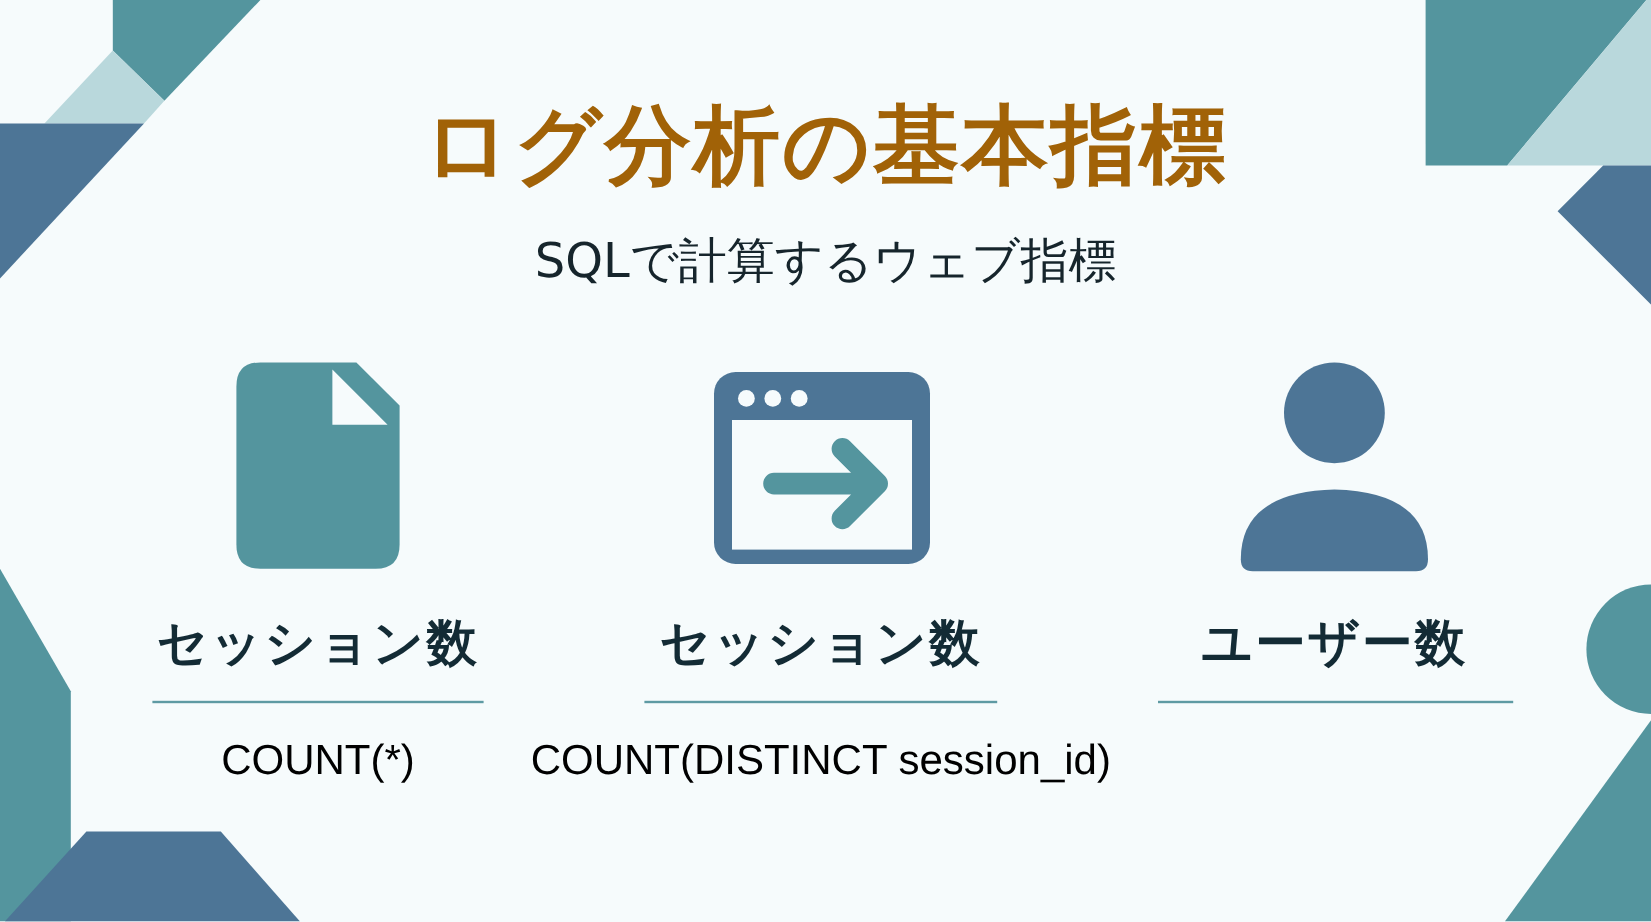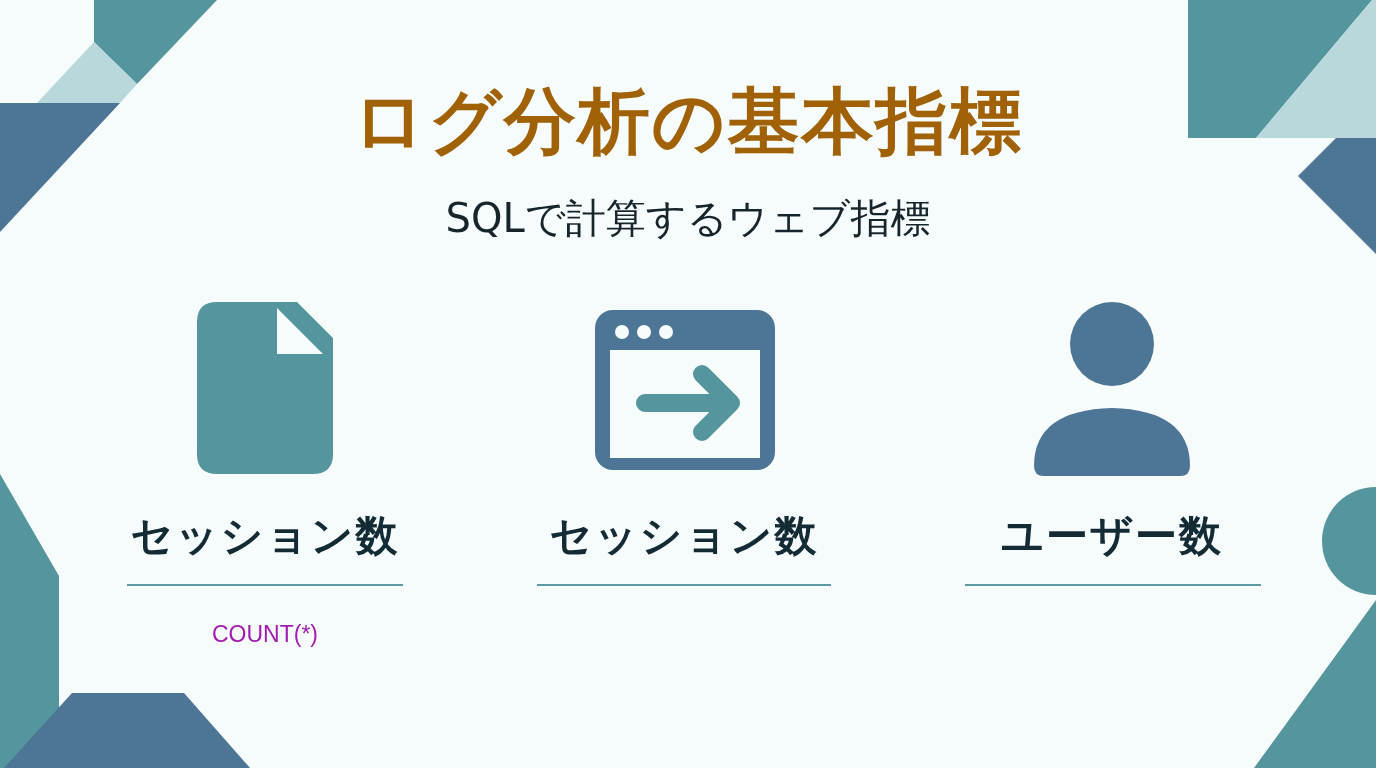--- a/index.html
+++ b/index.html
@@ -76,22 +76,22 @@
       height: 2px;
       background: #5e9aa3;
     }
     .card .formula {
       position: absolute;
       left: -60px;
       width: 520px;
       top: 318px;
       text-align: center;
       font-family: "Liberation Sans", "DejaVu Sans", sans-serif;
-      font-size: 23px;
-      color: #a21caf;
+      font-size: 35px;
+      color: #000000;
       line-height: 40px;
     }
   </style>
 </head>
 <body>
 
 <svg class="deco" viewBox="0 0 1376 768" xmlns="http://www.w3.org/2000/svg">
 
   <polygon points="94,0 217,0 137,84 94,42" fill="#54959e"></polygon>
   <polygon points="94,42 137,84 120,103 37,103" fill="#b9d8dc"></polygon>
@@ -125,20 +125,21 @@
   <svg class="icon" width="190" height="170" viewBox="0 0 190 170" style="top:8px;" xmlns="http://www.w3.org/2000/svg">
     <rect x="6" y="6" width="180" height="160" rx="18" ry="18" fill="#4d7596"></rect>
     <rect x="21" y="46" width="150" height="108" fill="#f6fbfc"></rect>
     <circle cx="33" cy="28" r="7" fill="#f6fbfc"></circle>
     <circle cx="55" cy="28" r="7" fill="#f6fbfc"></circle>
     <circle cx="77" cy="28" r="7" fill="#f6fbfc"></circle>
     <path d="M56,99 H142 M113,70 L142,99 L113,128" stroke="#54959e" stroke-width="18" stroke-linecap="round" stroke-linejoin="round" fill="none"></path>
   </svg>
   <div class="label">セッション数</div>
   <div class="rule" style="left:53px; width:294px;"></div>
+  <div class="formula">COUNT(DISTINCT session_id)</div>
 </div>
 
 <div class="card" style="left:912px;">
   <svg class="icon" width="160" height="180" viewBox="0 0 160 180" style="top:4px;" xmlns="http://www.w3.org/2000/svg">
     <circle cx="80" cy="44" r="42" fill="#4d7596"></circle>
     <path d="M2,166 Q2,110 80,108 Q158,110 158,166 Q158,176 148,176 H12 Q2,176 2,166 Z" fill="#4d7596"></path>
   </svg>
   <div class="label">ユーザー数</div>
   <div class="rule" style="left:53px; width:296px;"></div>
 </div>

